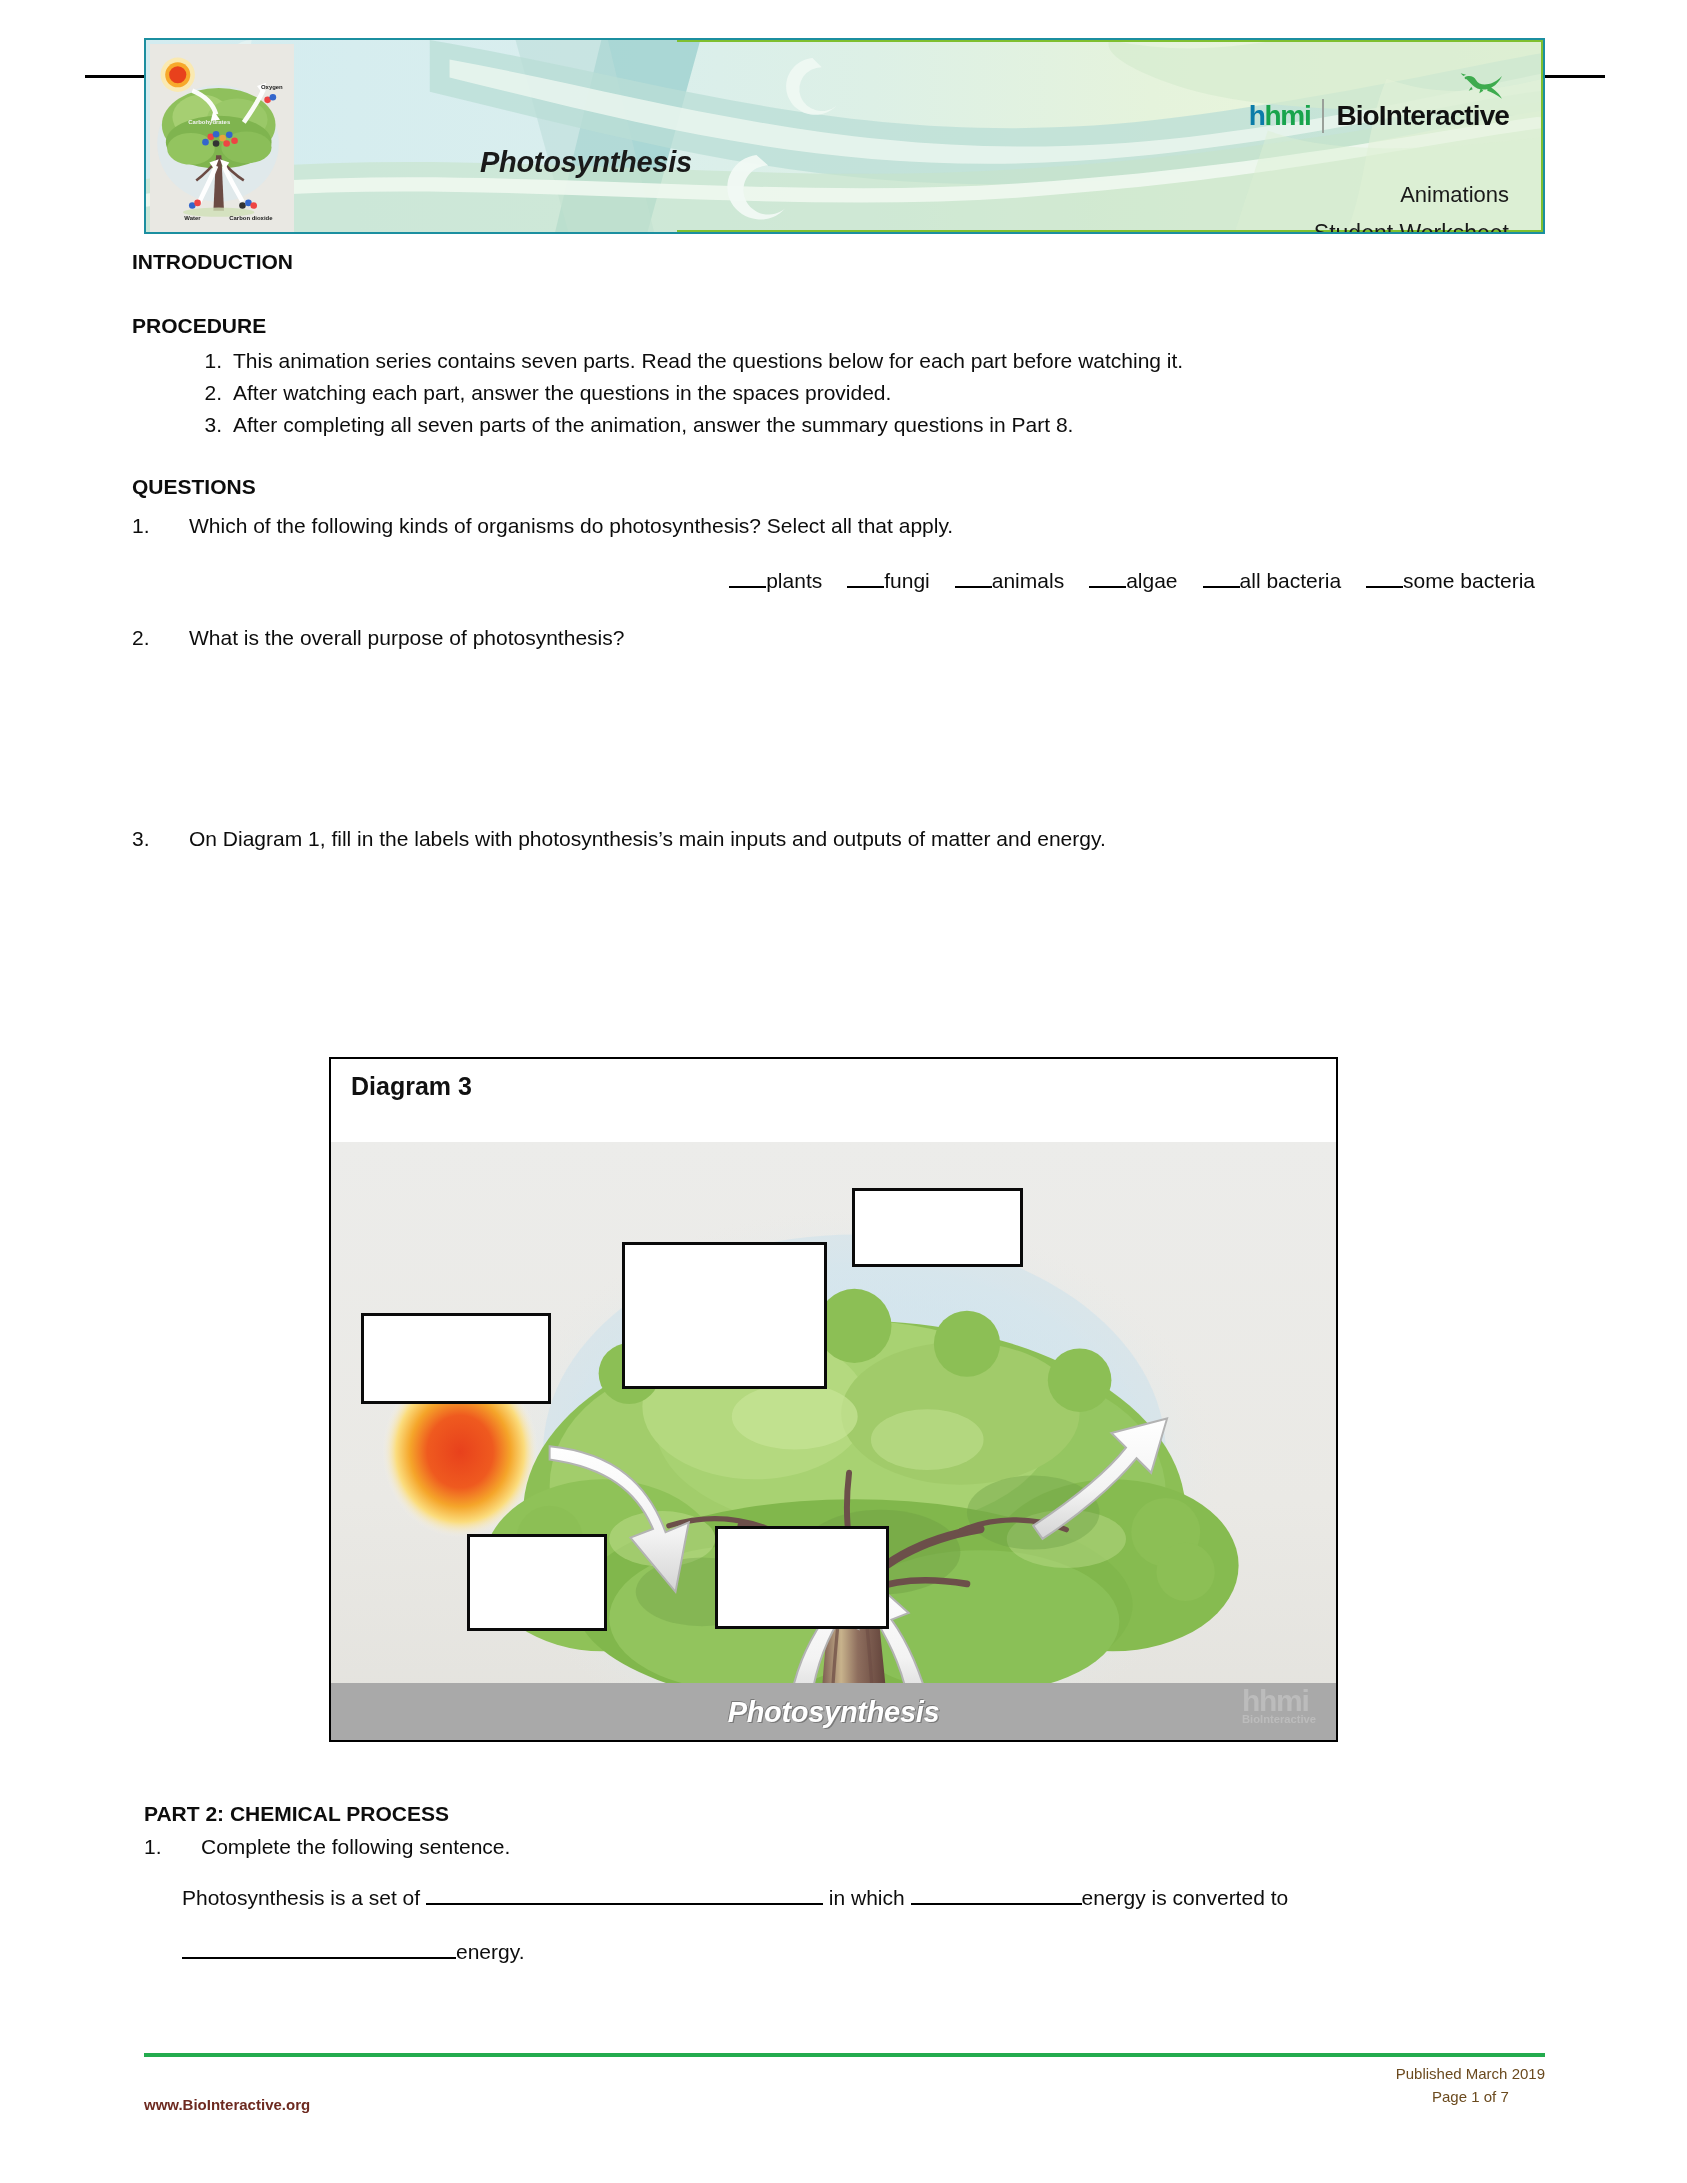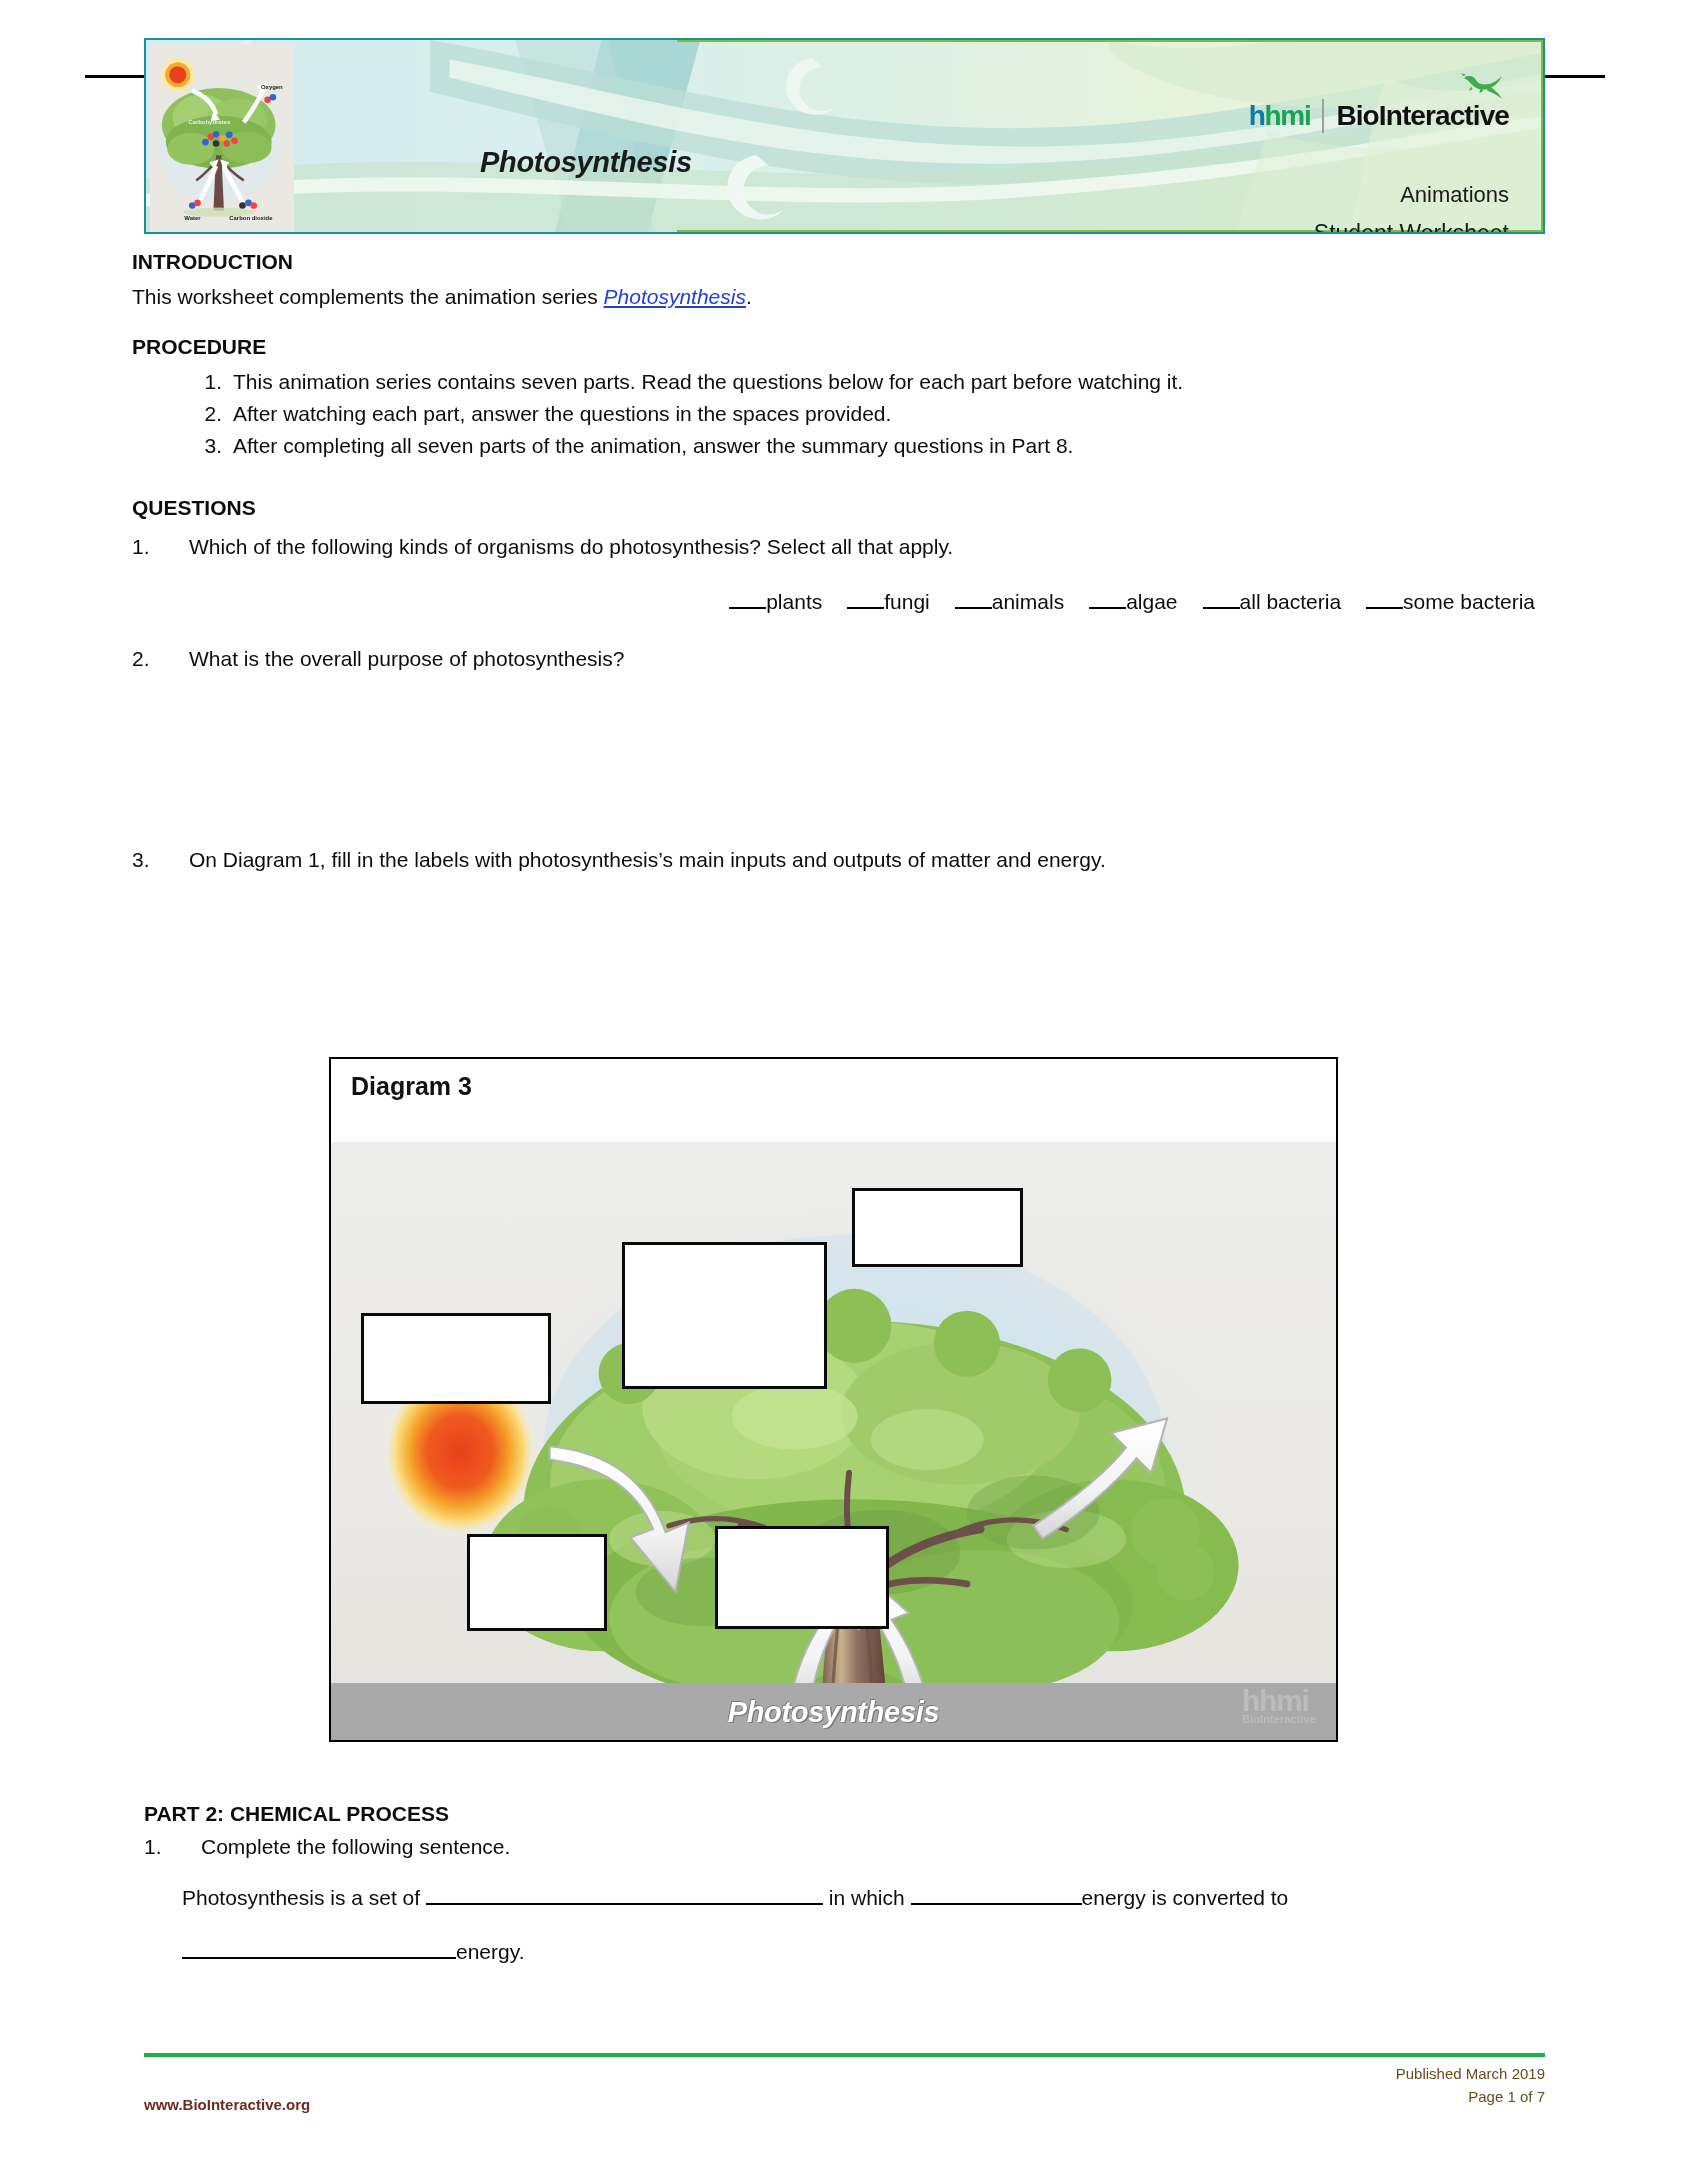--- a/index.html
+++ b/index.html
@@ -318,21 +318,21 @@
     left: 144px;
     top: 2096px;
     font-size: 15px;
     font-weight: bold;
     color: #6d2a20;
   }
   .footer-right {
     position: absolute;
     right: 142px;
     top: 2062px;
-    text-align: right;
+    text-align: center;
     font-size: 15px;
     color: #6b4a1e;
     line-height: 1.55;
   }
 </style>
 </head>
 <body>
 
 <div class="page">
 
@@ -453,21 +453,20 @@
     </div>
 
     <div class="header-sub1">Animations</div>
     <div class="header-sub2">Student Worksheet</div>
   </div>
 
   <div class="body-text">
 
     <div class="sec-head">INTRODUCTION</div>
     <div class="spacer-sm"></div>
-    <div class="para"><span>This worksheet complements the animation series </span><a class="link" href="#">Photosynthesis</a><span>.</span></div>
 
     <div class="spacer-md"></div>
 
     <div class="sec-head">PROCEDURE</div>
     <div class="spacer-sm"></div>
     <ol class="proc">
       <li><span class="num">1.</span><span>This animation series contains seven parts. Read the questions below for each part before watching it.</span></li>
       <li><span class="num">2.</span><span>After watching each part, answer the questions in the spaces provided.</span></li>
       <li><span class="num">3.</span><span>After completing all seven parts of the animation, answer the summary questions in Part 8.</span></li>
     </ol>

